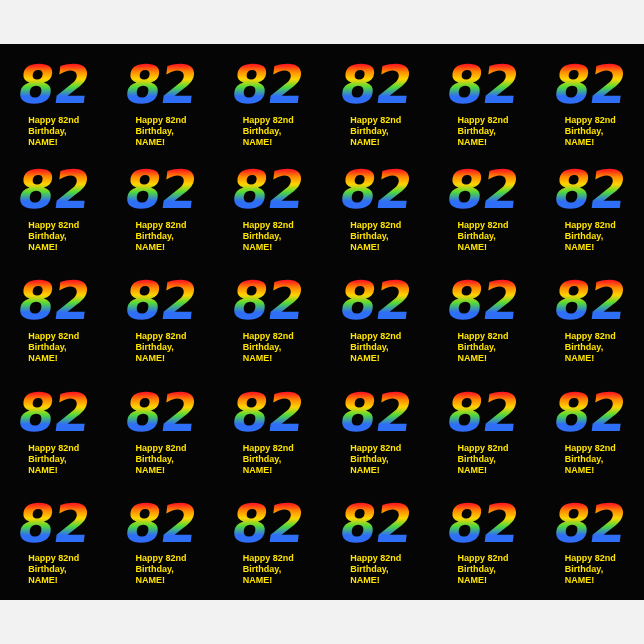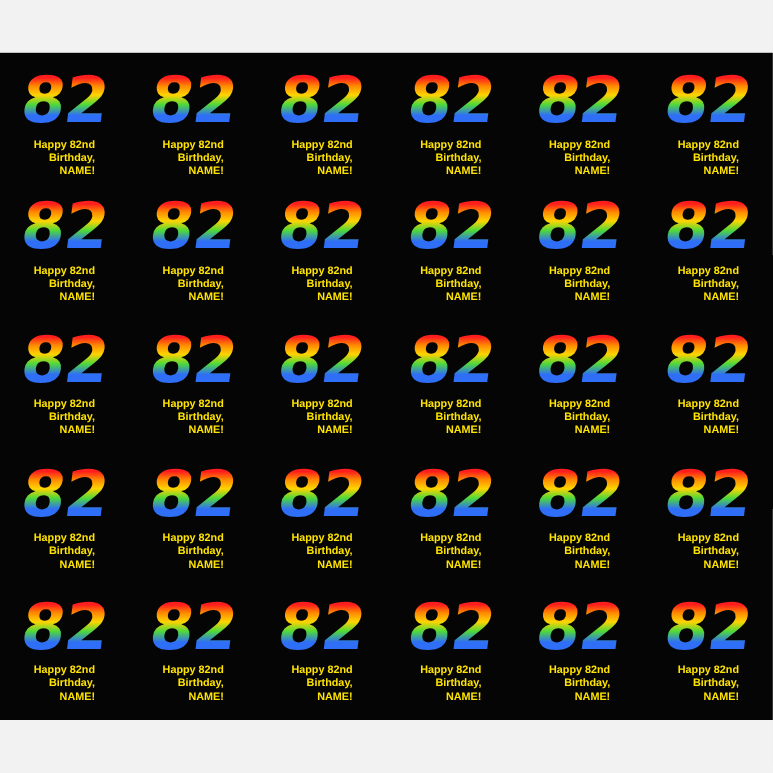--- a/index.html
+++ b/index.html
@@ -70,21 +70,21 @@
     );
     transform: skewX(-7deg);
     margin-bottom: 4px;
   }
   .caption {
     color: #ffe400;
     font-family: "Liberation Sans", sans-serif;
     font-weight: bold;
     font-size: 9px;
     line-height: 11px;
-    text-align: right;
+    text-align: left;
     letter-spacing: 0px;
     white-space: nowrap;
   }
   .caption .line2 {
     display: block;
   }
   .caption .line3 {
     display: block;
   }
   

